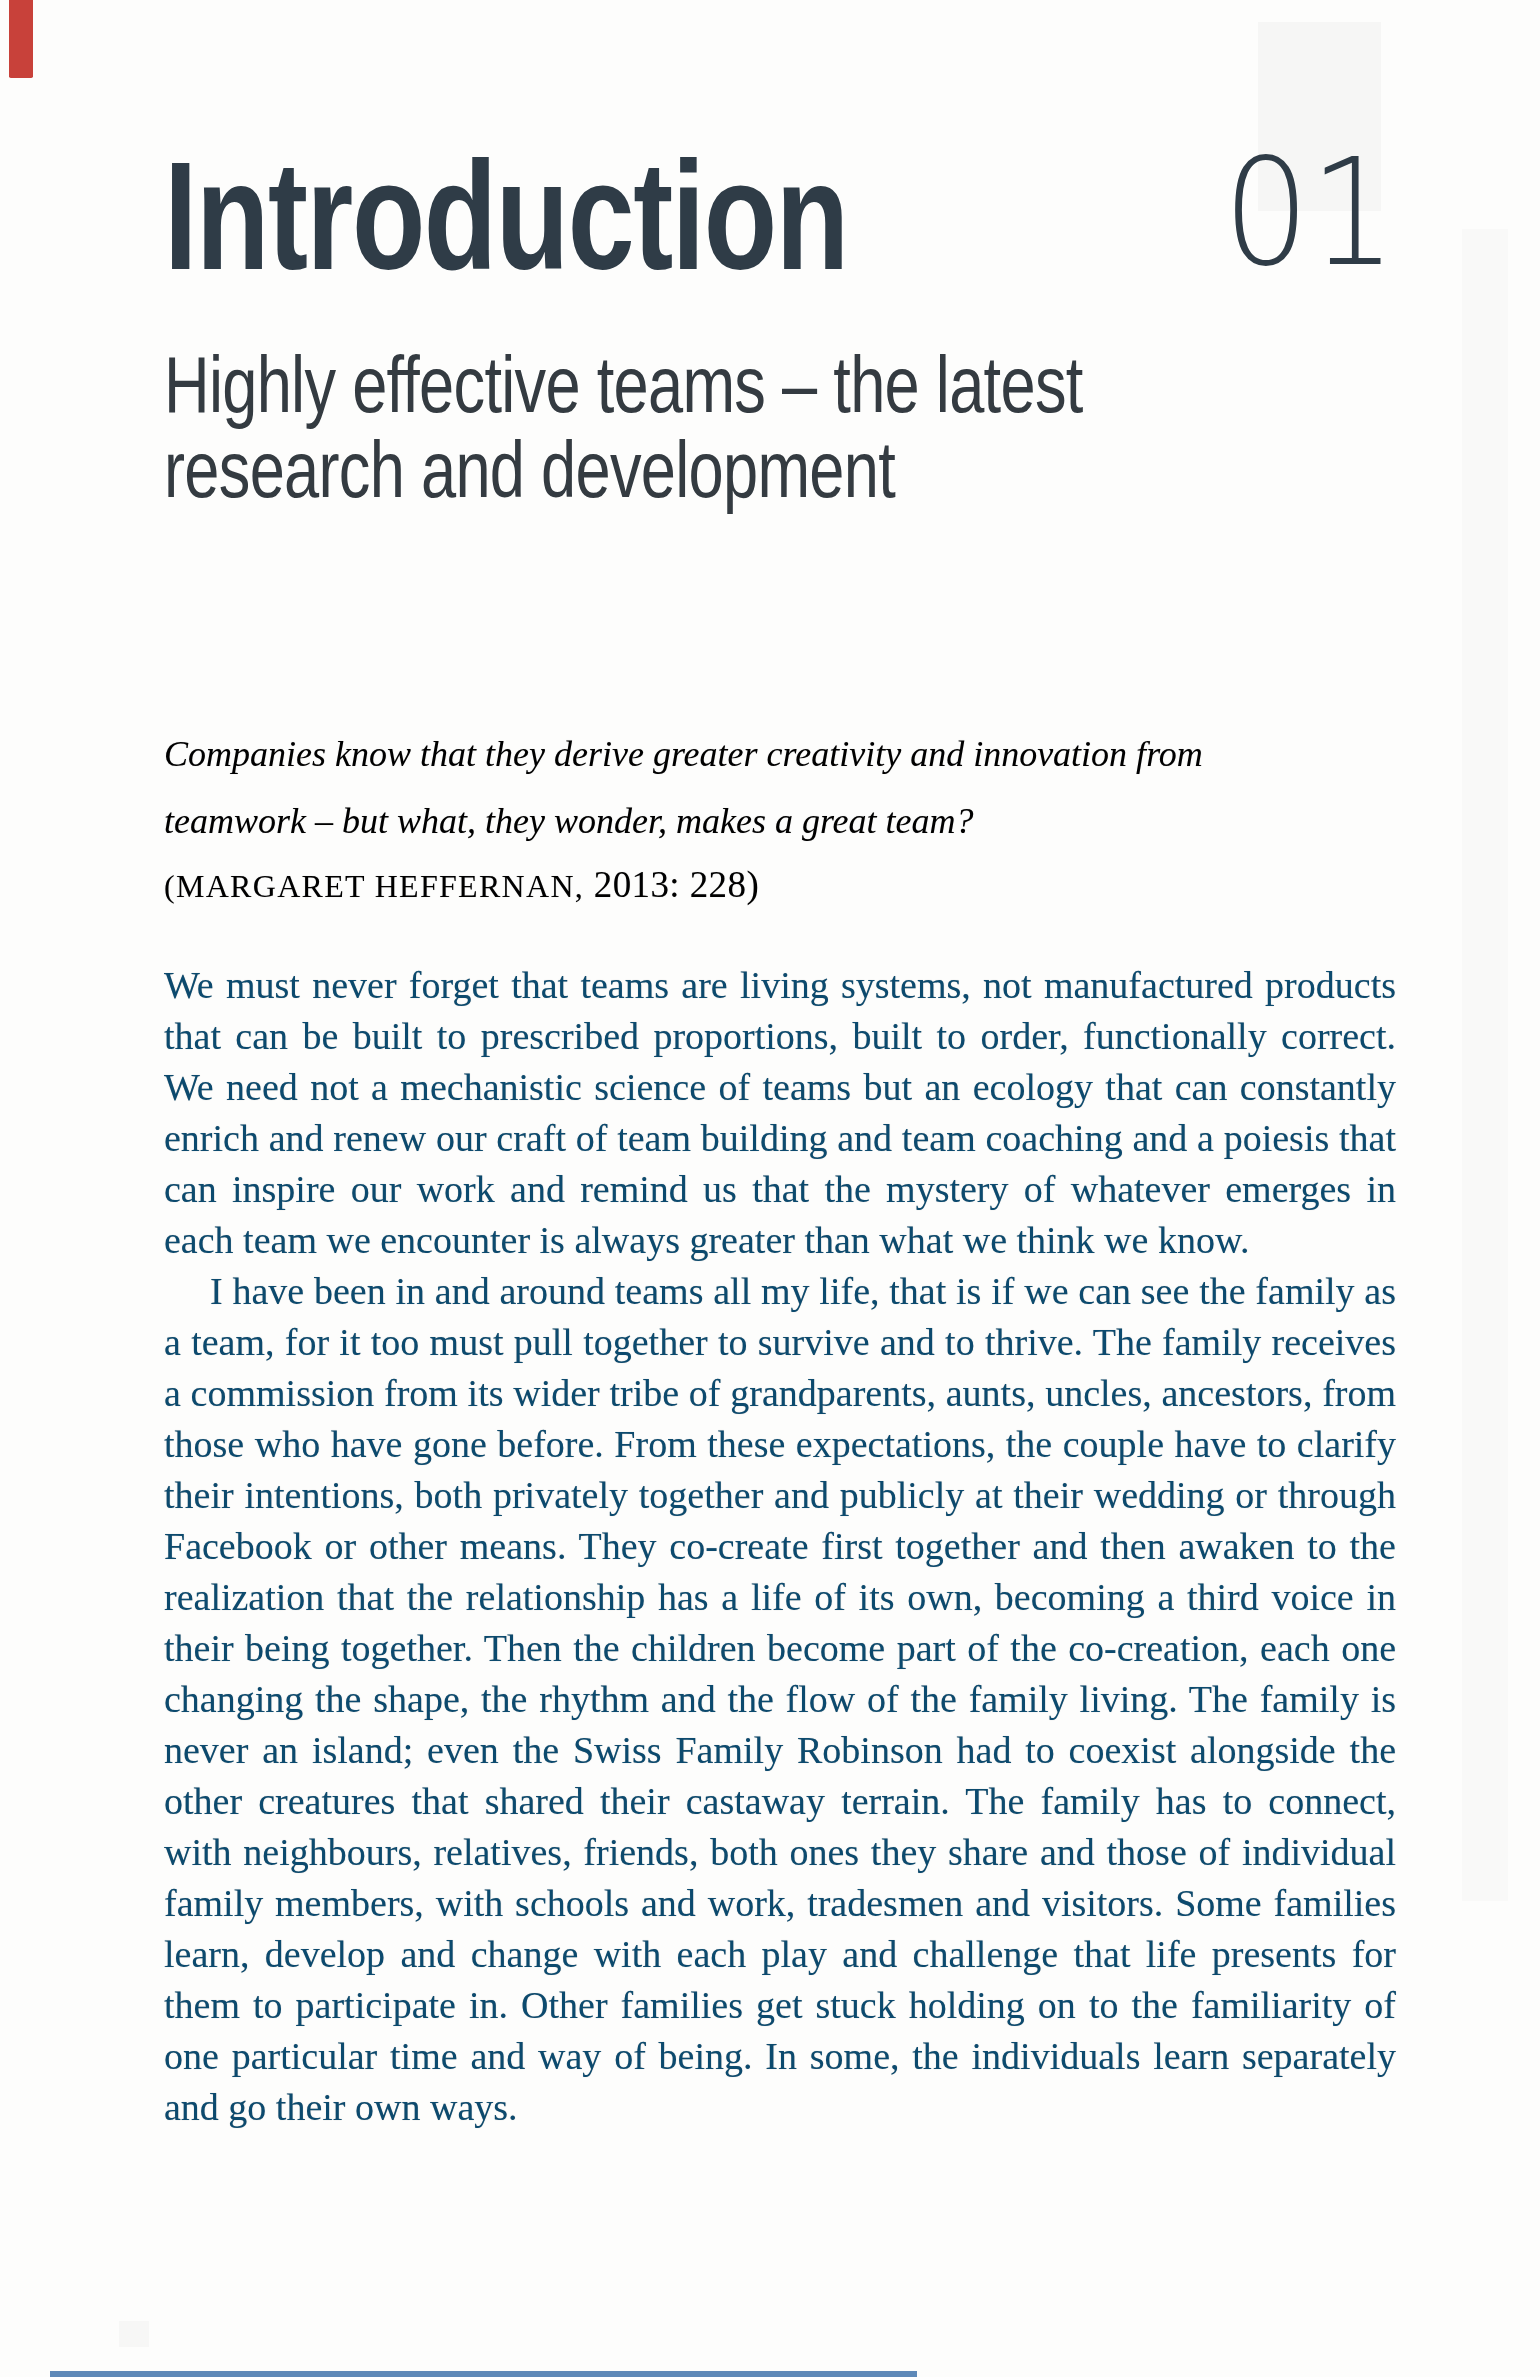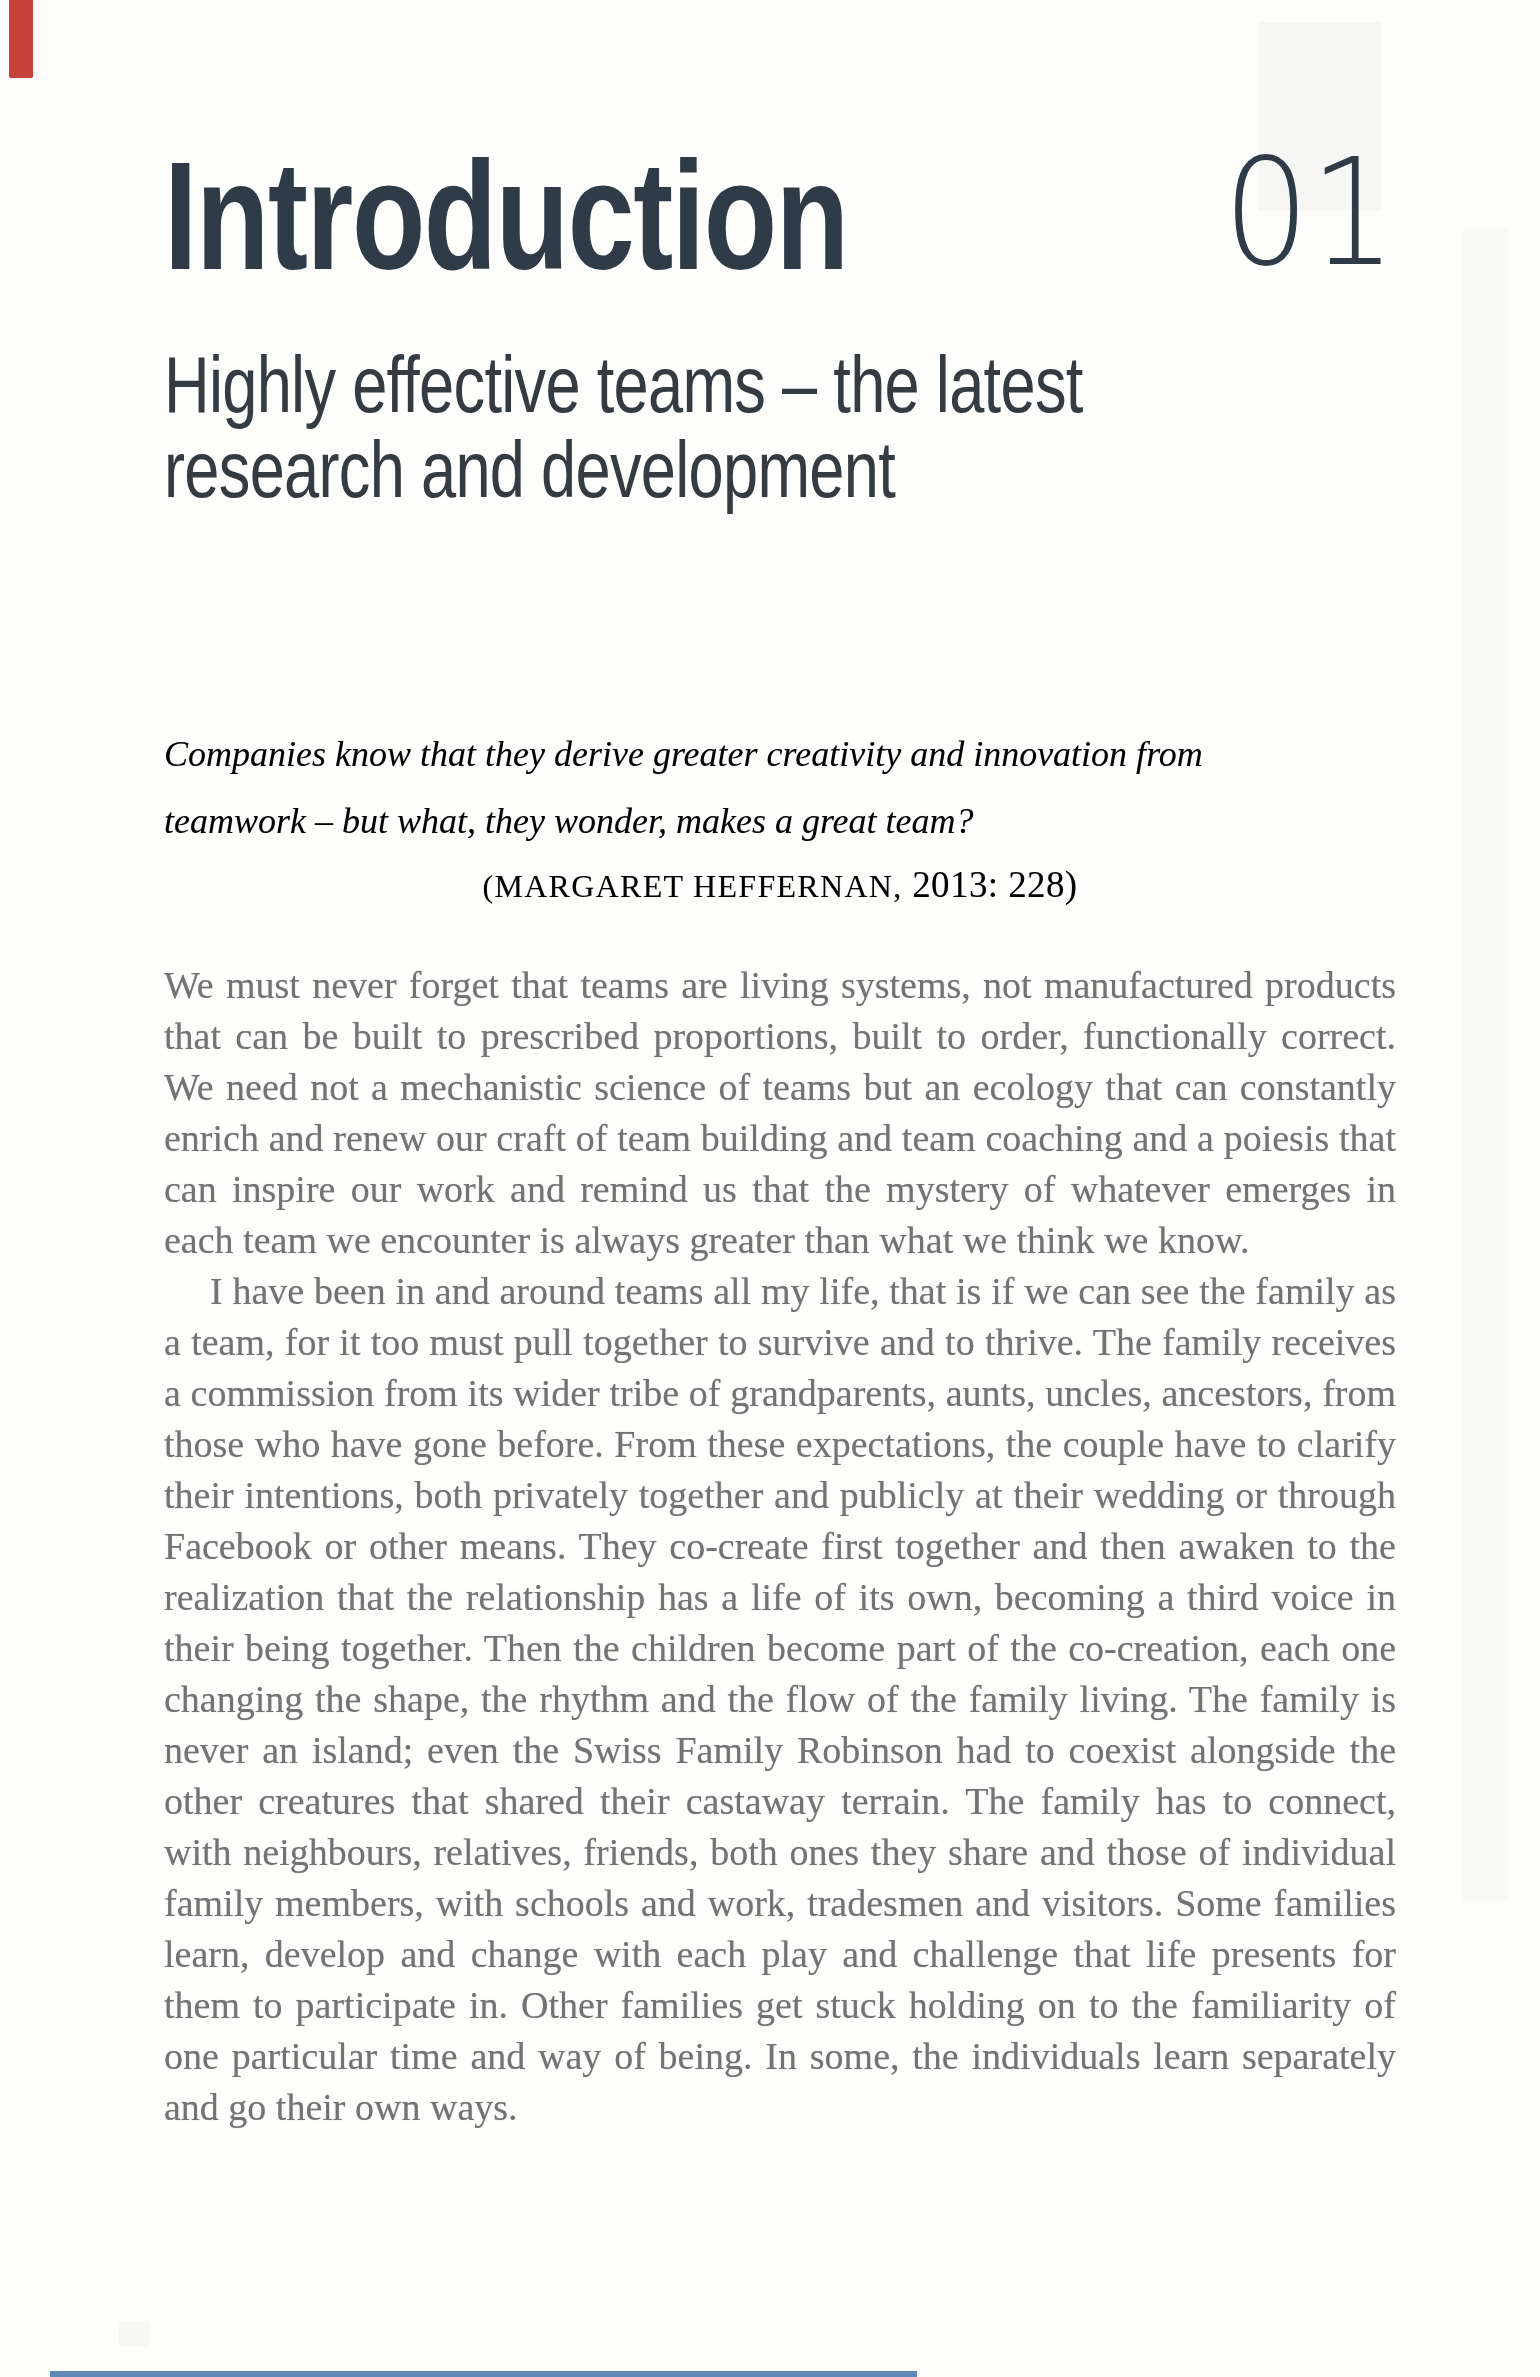--- a/index.html
+++ b/index.html
@@ -80,21 +80,21 @@
   .epigraph-quote {
     font-family: "Liberation Serif", serif;
     font-style: italic;
     font-size: 36px;
     line-height: 67px;
     white-space: pre-line;
     text-shadow: 0 0 0.9px rgba(20,20,25,0.25);
   }
   .epigraph-attribution {
     margin-top: 1.8px;
-    text-align: center;
+    text-align: left;
     line-height: 55px;
     font-family: "Liberation Serif", serif;
     text-shadow: 0 0 0.9px rgba(20,20,25,0.25);
   }
   .epigraph-attribution .attr-name {
     font-size: 32px;
     letter-spacing: 1.3px;
   }
   .epigraph-attribution .attr-ref {
     font-size: 37px;
@@ -133,20 +133,20 @@
 research and development</div>
 
     <div class="epigraph" style="color: #000000;">
       <div class="epigraph-quote">Companies know that they derive greater creativity and innovation from
 teamwork – but what, they wonder, makes a great team?</div>
       <div class="epigraph-attribution">
         <span class="attr-name">(MARGARET HEFFERNAN,</span><span class="attr-ref"> 2013: 228)</span>
       </div>
     </div>
 
-    <div class="body-text" style="color: #737373;">
+    <div class="body-text" style="color: #0c4a6e;">
       <p>We must never forget that teams are living systems, not manufactured products that can be built to prescribed proportions, built to order, functionally correct. We need not a mechanistic science of teams but an ecology that can constantly enrich and renew our craft of team building and team coaching and a poiesis that can inspire our work and remind us that the mystery of whatever emerges in each team we encounter is always greater than what we think we know.</p>
       <p class="indented">I have been in and around teams all my life, that is if we can see the family as a team, for it too must pull together to survive and to thrive. The family receives a commission from its wider tribe of grandparents, aunts, uncles, ancestors, from those who have gone before. From these expectations, the couple have to clarify their intentions, both privately together and publicly at their wedding or through Facebook or other means. They co-create first together and then awaken to the realization that the relationship has a life of its own, becoming a third voice in their being together. Then the children become part of the co-creation, each one changing the shape, the rhythm and the flow of the family living. The family is never an island; even the Swiss Family Robinson had to coexist alongside the other creatures that shared their castaway terrain. The family has to connect, with neighbours, relatives, friends, both ones they share and those of individual family members, with schools and work, tradesmen and visitors. Some families learn, develop and change with each play and challenge that life presents for them to participate in. Other families get stuck holding on to the familiarity of one particular time and way of being. In some, the individuals learn separately and go their own ways.</p>
     </div>
 
   </div>
 </div>
 
 
 </body></html>

